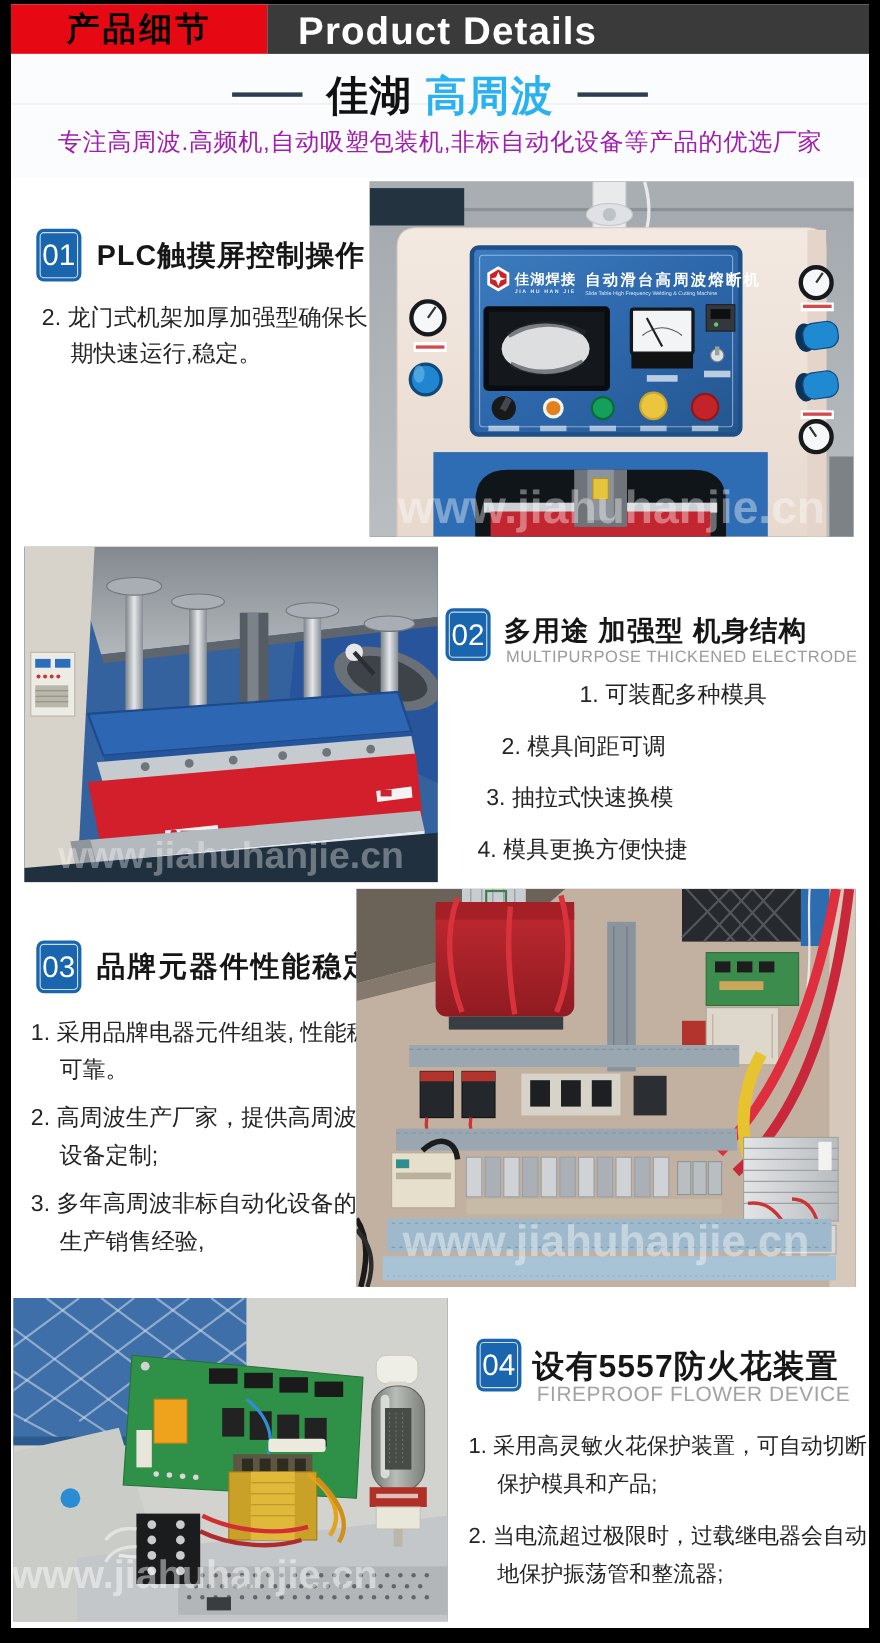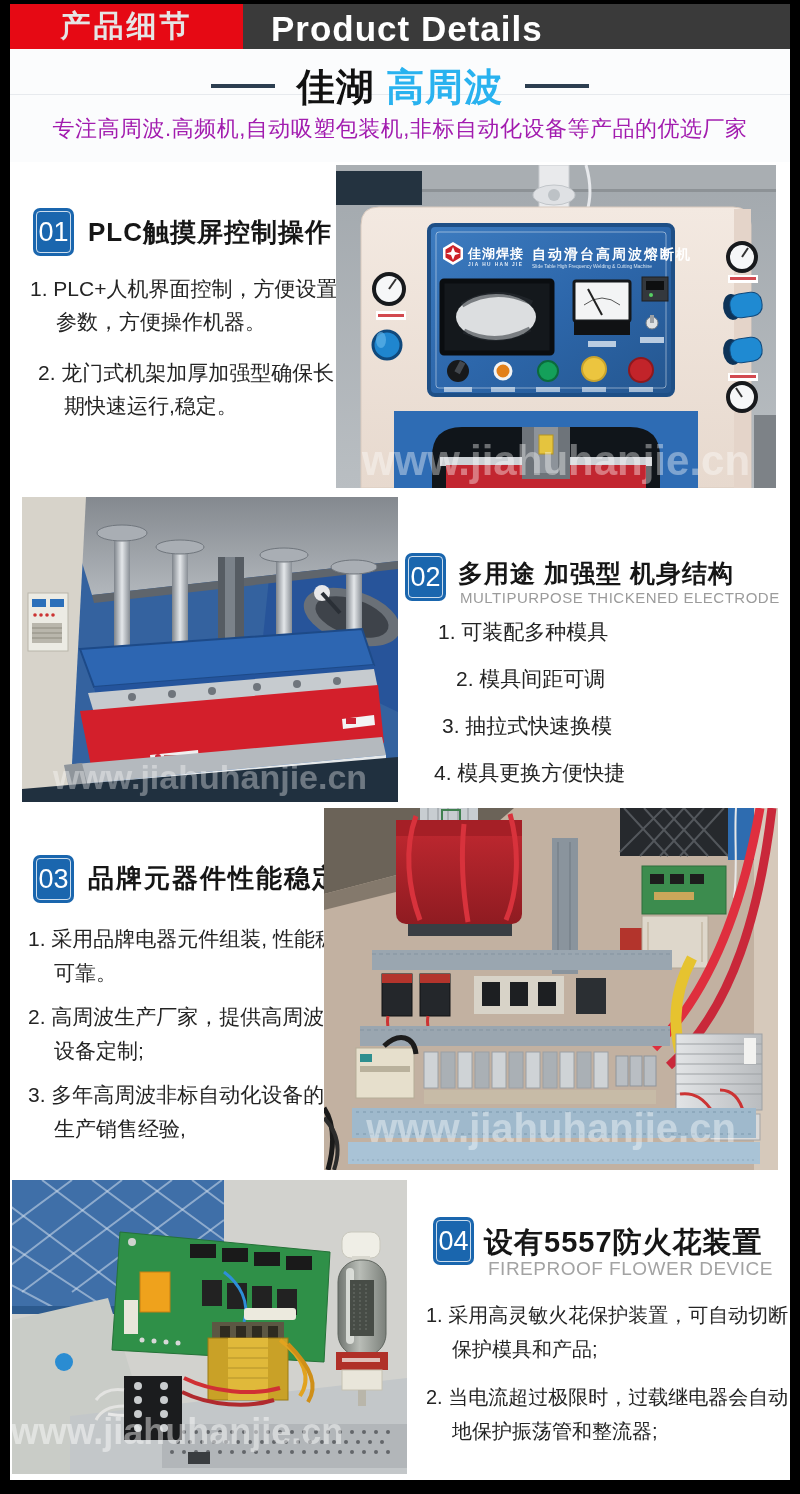--- a/index.html
+++ b/index.html
@@ -4,21 +4,21 @@
 <style>
   * { margin:0; padding:0; box-sizing:border-box; }
   html,body { background:#222; }
   body { font-family:"Liberation Sans","DejaVu Sans",sans-serif; }
   .page { position:relative; width:800px; height:1494px; background:#ffffff; overflow:hidden; margin:0 auto; }
   .abs { position:absolute; }
   .frame { background:#000; }
 
   
   .hdr-red { left:10px; top:4px; width:233px; height:45px; display:flex; align-items:center; justify-content:center;
-             color:#e5e5e5; font-size:30px; font-weight:bold; letter-spacing:3px; }
+             color:#000000; font-size:30px; font-weight:bold; letter-spacing:3px; }
   .hdr-dark { left:243px; top:4px; width:547px; height:49px; display:flex; align-items:center;
               color:#fff; font-size:35px; font-weight:bold; padding-left:28px; letter-spacing:1px; }
   .hdr-sub { left:10px; top:49px; width:780px; height:113px; background:#fbfcfd; }
   .brand-hairline { left:10px; top:94px; width:780px; height:1px; background:#e7eaee; }
   .brand { left:0; top:62px; width:800px; text-align:center; font-size:38px; font-weight:bold; color:#111;
            letter-spacing:1px; white-space:nowrap; }
   .brand .dash { display:inline-block; width:64px; height:4px; background:#2c3e50; vertical-align:middle;
                  margin:0 22px; transform:translateY(-4px); }
   .tagline { left:20px; top:114px; width:760px; text-align:center; font-size:22px; color:#a21caf; letter-spacing:0.5px; }
 
@@ -55,21 +55,20 @@
   <div class="abs brand">
     <span class="dash"></span><span>佳湖</span>&nbsp;<span style="color:#29b2ef;">高周波</span><span class="dash"></span>
   </div>
   <div class="abs tagline">专注高周波.高频机,自动吸塑包装机,非标自动化设备等产品的优选厂家</div>
 
   <div class="badge" style="left:33px;top:208px;">
     <span>01</span>
   </div>
   <div class="abs sec-title" style="left:88px;top:215px;font-size:26px;">PLC触摸屏控制操作</div>
   <div class="abs feature" style="left:30px;top:272px;width:308px;font-size:21px;line-height:33px;">
-    <div class="li" style="margin-bottom:18px;">1. PLC+人机界面控制，方便设置参数，方便操作机器。</div>
     <div class="li" style="padding-left:34px;">2. 龙门式机架加厚加强型确保长期快速运行,稳定。</div>
   </div>
 
   <div class="abs photo" style="left:336px;top:165px;width:440px;height:323px;">
     <svg viewBox="0 0 440 323" xmlns="http://www.w3.org/2000/svg">
       <defs>
         <linearGradient id="g-wall1" x1="0" y1="0" x2="0" y2="1">
           <stop offset="0" stop-color="#a2a8ad"></stop>
             <stop offset="1" stop-color="#b9bec2"></stop>
         </linearGradient>
@@ -273,21 +272,21 @@
       <text class="wm" x="188" y="292" text-anchor="middle" font-size="34" opacity="0.35">www.jiahuhanjie.cn</text>
     </svg>
   </div>
 
   <div class="badge" style="left:405px;top:553px;">
     <span>02</span>
   </div>
   <div class="abs sec-sub" style="left:460px;top:589px;font-size:15px;">MULTIPURPOSE THICKENED ELECTRODE</div>
   <div class="abs sec-title" style="left:458px;top:557px;font-size:25px;">多用途 加强型 机身结构</div>
   <div class="abs feature" style="left:456px;top:608px;width:330px;font-size:21px;line-height:47px;">
-    <div class="li" style="padding-left:8px;">1. 可装配多种模具</div>
+    <div class="li" style="padding-left:8px;text-align:center;">1. 可装配多种模具</div>
     <div class="li">2. 模具间距可调</div>
     <div class="li" style="padding-left:12px;">3. 抽拉式快速换模</div>
     <div class="li" style="padding-left:4px;">4. 模具更换方便快捷</div>
   </div>
 
   <div class="badge" style="left:33px;top:855px;">
     <span>03</span>
   </div>
   <div class="abs sec-title" style="left:88px;top:861px;font-size:26px;letter-spacing:2px;">品牌元器件性能稳定</div>
   <div class="abs feature" style="left:28px;top:922px;width:314px;font-size:21px;line-height:34px;">

